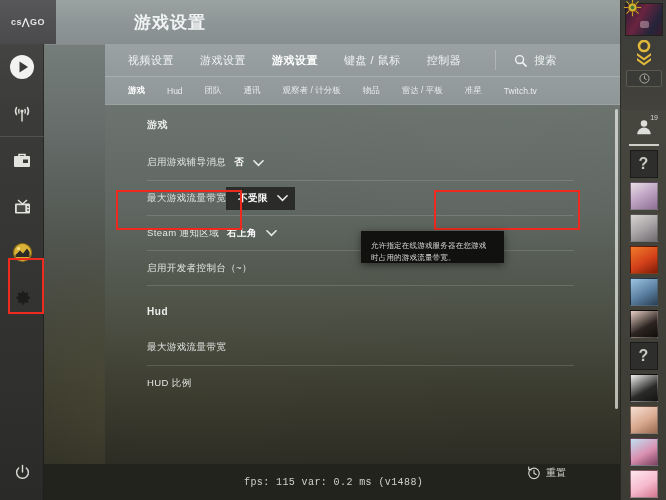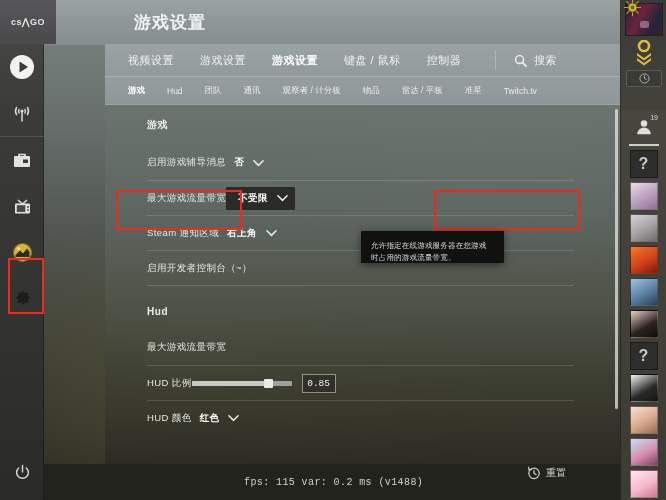--- a/index.html
+++ b/index.html
@@ -454,40 +454,22 @@
       <div class="row" style="border-top:1px solid rgba(230,235,230,.16);height:8px"></div>
 
       <div class="sec-title">Hud</div>
 
       <div class="row noline">
         <span class="row-label">最大游戏流量带宽</span>
       </div>
 
       <div class="row">
         <span class="row-label">HUD 比例</span>
-        <div class="row-ctl">
-          <div class="slider">
-            <div class="fill" style="width:76%"></div>
-            <div class="knob" style="left:72%"></div>
-          </div>
-          <div class="numbox">0.85</div>
-        </div>
-      </div>
-
-      <div class="row">
-        <span class="row-label">HUD 颜色</span>
-        <div class="row-ctl">
-          <div class="dd">
-            <span class="dd-val">红色</span>
-            <svg class="chev" width="11" height="8" viewBox="0 0 12 8">
-              <path d="M1 1.5 L6 6.5 L11 1.5" fill="none" stroke="#e9ebe8" stroke-width="1.7" stroke-linecap="round"></path>
-            </svg>
-          </div>
-        </div>
-      </div>
+      </div>
+
 
     </div>
   </div>
 
   <div class="tooltip">
     <div class="tt-p">允许指定在线游戏服务器在您游戏时占用的游戏流量带宽。</div>
   </div>
 
   <div class="redbox" id="redbox-label"></div>
   <div class="redbox" id="redbox-dropdown"></div>

